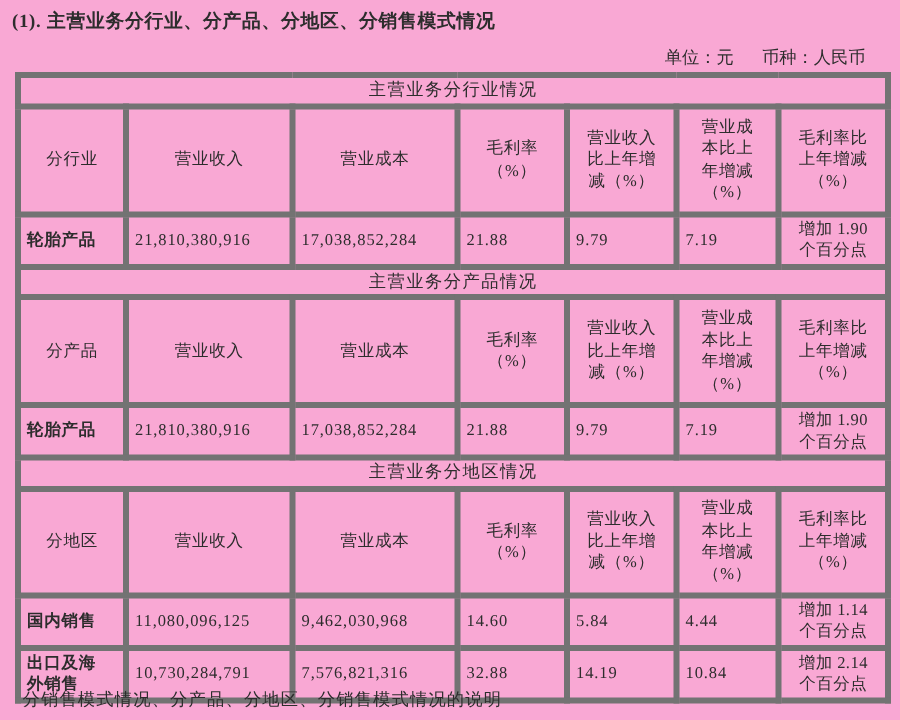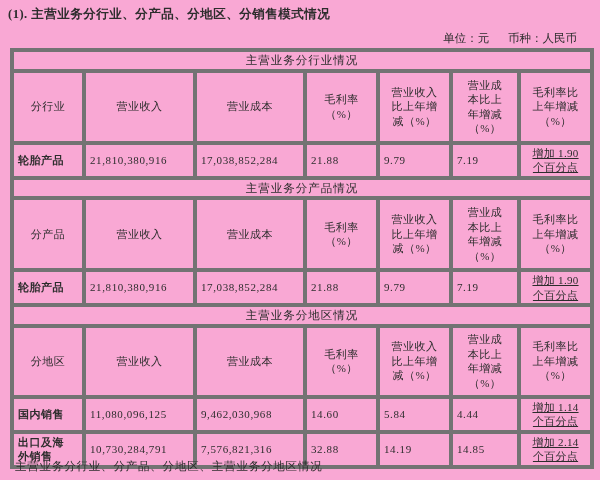--- a/index.html
+++ b/index.html
@@ -33,21 +33,21 @@
   td.hd{
     text-align:center;white-space:pre-line;letter-spacing:0.5px;
   }
   td.lbl{
     white-space:pre-line;letter-spacing:0.5px;font-weight:bold;
   }
   td.num{
     padding-right:8px;letter-spacing:0.6px;
   }
   td.chg{
-    text-align:center;white-space:pre-line;letter-spacing:0.3px;text-decoration:underline;
+    text-align:center;white-space:pre-line;letter-spacing:0.3px;
   }
   .footer-note{
     position:absolute;left:15px;top:459px;font-size:11.5px;letter-spacing:0.8px;white-space:nowrap;
   }
 </style>
 </head>
 <body>
 
 <div class="page">
 
@@ -162,22 +162,22 @@
       <td class="chg">增加 1.14
 个百分点</td>
     </tr>
     <tr style="height:21px">
       <td class="lbl">出口及海
 外销售</td>
       <td class="num">10,730,284,791</td>
       <td class="num">7,576,821,316</td>
       <td class="num">32.88</td>
       <td class="num">14.19</td>
-      <td class="num">14.85</td>
+      <td class="num">10.84</td>
       <td class="chg">增加 2.14
 个百分点</td>
     </tr>
   </tbody>
     </table>
 
-  <div class="footer-note">主营业务分行业、分产品、分地区、主营业务分地区情况</div>
+  <div class="footer-note">分销售模式情况、分产品、分地区、分销售模式情况的说明</div>
 
 </div>
 
 </body></html>

